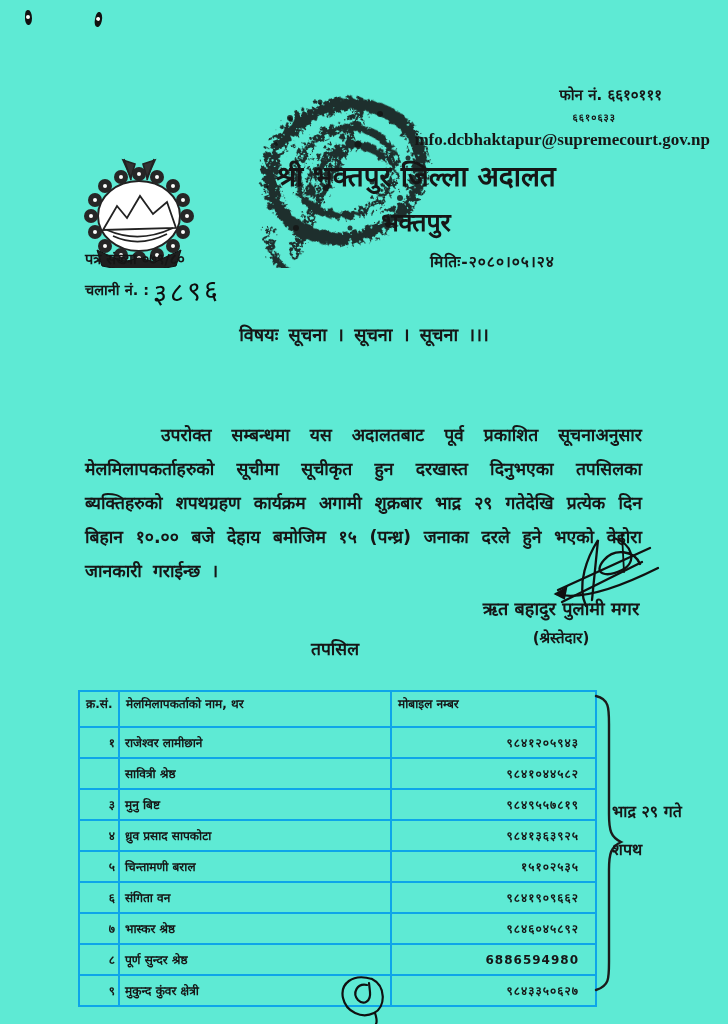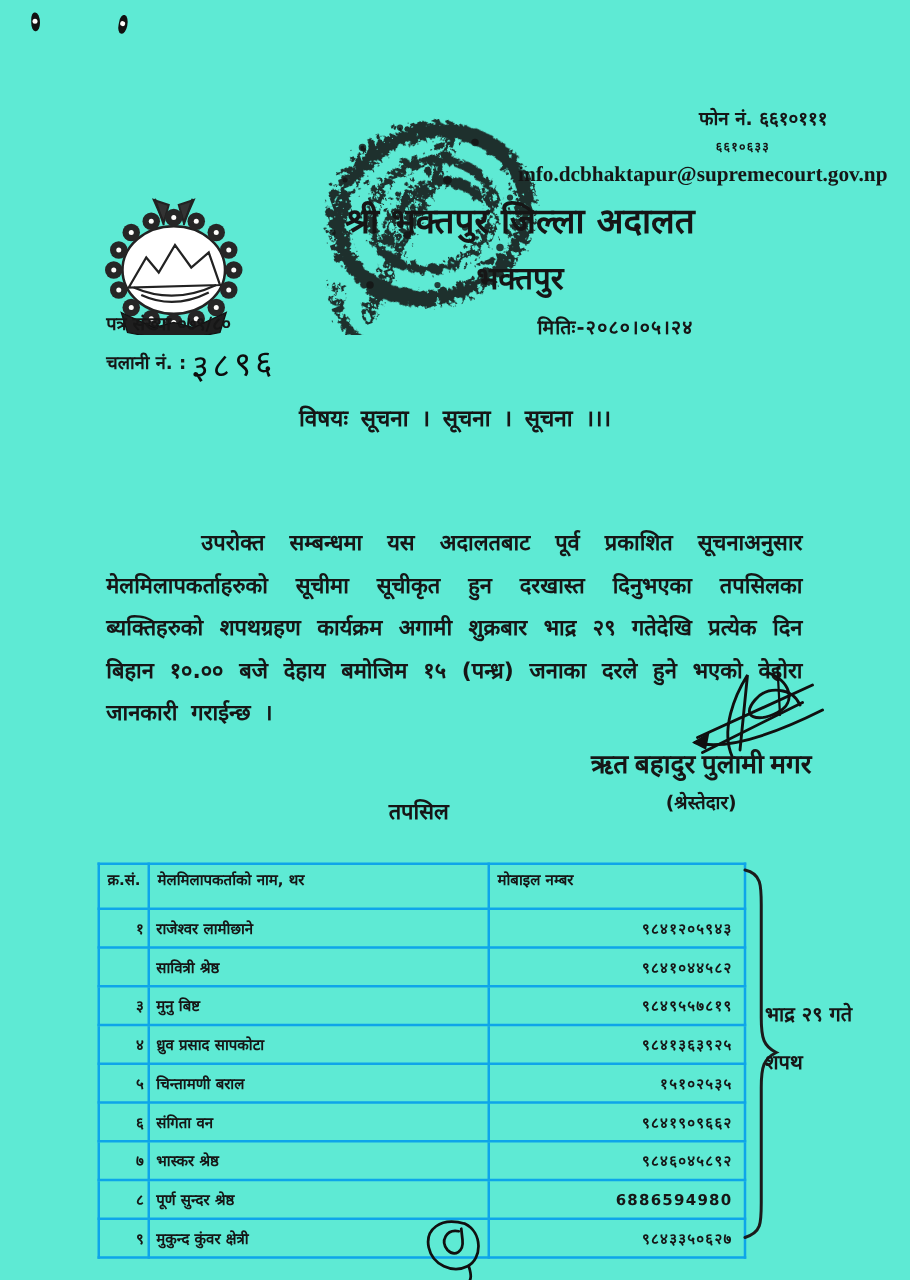--- a/index.html
+++ b/index.html
@@ -24,34 +24,34 @@
   .letter-no{left:85px;top:248px;font-size:14.5px;font-weight:bold;}
   .chalani{left:85px;top:272px;font-size:14.5px;font-weight:bold;}
   .chalani .hand{display:inline-block;font-size:27px;font-weight:normal;transform:rotate(-4deg) skewX(-6deg);letter-spacing:3px;vertical-align:-6px;margin-left:4px;color:#0d0d0d;}
   .date-line{left:430px;top:250px;font-size:15.5px;font-weight:bold;letter-spacing:1px;}
   
   .subject{left:0;top:322px;width:100%;text-align:center;font-size:18px;font-weight:bold;word-spacing:4px;}
   
   .body-par{left:85px;top:418px;width:557px;font-size:17.5px;line-height:34px;font-weight:600;text-align:justify;text-indent:76px;word-spacing:5px;}
   
   .sig-block{left:455px;top:596px;width:212px;text-align:center;}
-  .sig-name{font-size:21px;font-weight:bold;white-space:nowrap;font-family:Liberation Serif, serif;}
+  .sig-name{font-size:18px;font-weight:bold;white-space:nowrap;}
   .sig-title{font-size:15px;font-weight:bold;margin-top:7px;}
   
   .tapasil{left:240px;top:636px;width:190px;text-align:center;font-size:17.5px;font-weight:bold;}
   
   .tbl-wrap{left:78px;top:690px;width:517px;}
   table{border-collapse:collapse;width:100%;table-layout:fixed;}
   th,td{border:2px solid #0ea5e9;font-size:12px;overflow:hidden;white-space:nowrap;}
   th{font-weight:bold;text-align:left;padding:3px 6px 14px 6px;vertical-align:top;}
   td{font-weight:600;padding:2px 4px;height:25px;}
   col.c-sn{width:40px;} col.c-name{width:272px;} col.c-mob{width:205px;}
   td.sn{text-align:right;padding-right:3px;}
   td.name{text-align:left;padding-left:5px;}
-  td.mobile{text-align:right;padding-right:9px;letter-spacing:1px;}
+  td.mobile{text-align:right;padding-right:16px;letter-spacing:1px;}
   
   .annotation{left:612px;top:800px;width:112px;font-size:16px;font-weight:bold;}
   .annotation .l2{margin-top:16px;}
   svg{display:block;}
 </style>
 </head>
 <body>
 
 <div id="page">
 

